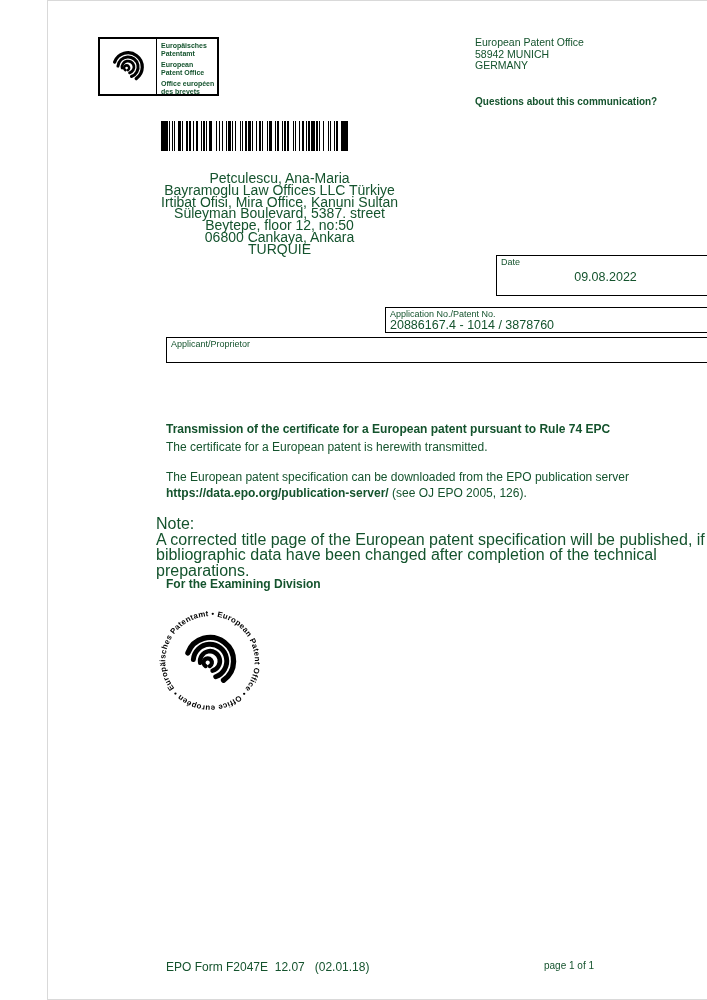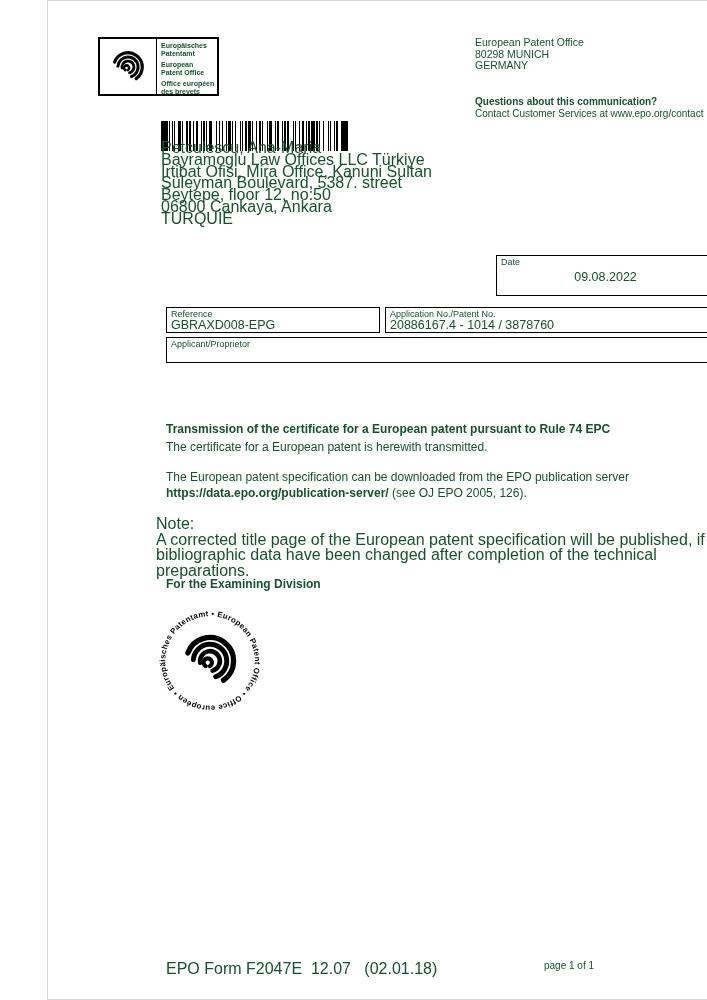--- a/index.html
+++ b/index.html
@@ -30,21 +30,21 @@
     font-size:7px;font-weight:bold;line-height:8px;
   }
   .logo-text .entry{margin-bottom:3px;}
 
   
   .sender{left:427px;top:36px;font-size:10.5px;line-height:11.5px;}
   .questions{left:427px;top:95px;font-size:10px;line-height:12px;}
 
   
   .barcode{left:113px;top:120px;width:187px;height:30px;}
-  .recipient{left:113px;top:141px;font-size:16px;line-height:11.8px;}
+  .recipient{left:113px;top:172px;font-size:14px;line-height:11.8px;text-align:center;}
 
   
   .date-box{
     left:448px;top:254px;width:219px;height:41px;
     border:1.5px solid #000;box-sizing:border-box;
   }
   .box-label{font-size:9px;line-height:10px;padding:1px 0 0 4px;}
   .date-value{font-size:12.5px;text-align:center;margin-top:3px;}
 
   
@@ -59,21 +59,21 @@
   .para1{left:118px;top:439px;font-size:12px;}
   .para2{left:118px;top:469px;font-size:12px;line-height:15.5px;width:575px;}
   .note{left:108px;top:515px;font-size:16px;line-height:15.5px;width:580px;}
   .signoff{left:118px;top:576px;font-size:12px;font-weight:bold;}
 
   
   .seal{left:102px;top:600px;width:120px;height:120px;}
   .seal text{font-weight:bold;letter-spacing:0.4px;}
 
   
-  .footer-left{left:118px;top:959px;font-size:16px;white-space:pre;}
+  .footer-left{left:118px;top:959px;font-size:12px;white-space:pre;}
   .footer-right{left:496px;top:959px;font-size:10px;}
 </style>
 </head>
 <body>
 
 <div class="page">
 
   <svg width="0" height="0" style="position:absolute" aria-hidden="true">
     <defs>
       <g id="swirl" stroke="#000" fill="none" stroke-linecap="round">
@@ -102,27 +102,26 @@
       </div>
       <div class="entry">
         <div>Office européen</div>
         <div>des brevets</div>
       </div>
     </div>
   </div>
 
   <div class="abs sender">
     <div>European Patent Office</div>
-    <div>80298 MUNICH</div>
+    <div>58942 MUNICH</div>
     <div>GERMANY</div>
   </div>
 
   <div class="abs questions">
     <div class="b">Questions about this communication?</div>
-    <div>Contact Customer Services at www.epo.org/contact</div>
   </div>
 
   <div class="abs barcode">
     <svg id="barcode-svg" width="187" height="30" preserveAspectRatio="none" shape-rendering="crispEdges" viewBox="0 0 169 30">
         <rect x="0" y="0" width="6" height="30" fill="#000"></rect>
         <rect x="7" y="0" width="1" height="30" fill="#000"></rect>
         <rect x="10" y="0" width="1" height="30" fill="#000"></rect>
         <rect x="12" y="0" width="1" height="30" fill="#000"></rect>
         <rect x="15" y="0" width="3" height="30" fill="#000"></rect>
         <rect x="19" y="0" width="1" height="30" fill="#000"></rect>
@@ -182,24 +181,20 @@
     <div>Beytepe, floor 12, no:50</div>
     <div>06800 Cankaya, Ankara</div>
     <div>TURQUIE</div>
   </div>
 
   <div class="abs date-box">
     <div class="box-label">Date</div>
     <div class="date-value">09.08.2022</div>
   </div>
 
-  <div class="ref-box box-reference">
-    <div class="box-label">Reference</div>
-    <div class="val">GBRAXD008-EPG</div>
-  </div>
   <div class="ref-box box-application">
     <div class="box-label">Application No./Patent No.</div>
     <div class="val">20886167.4 - 1014 / 3878760</div>
   </div>
   <div class="ref-box box-applicant">
     <div class="box-label">Applicant/Proprietor</div>
   </div>
 
   <div class="abs body-heading">Transmission of the certificate for a European patent pursuant to Rule 74 EPC</div>
   <div class="abs para1">The certificate for a European patent is herewith transmitted.</div>

